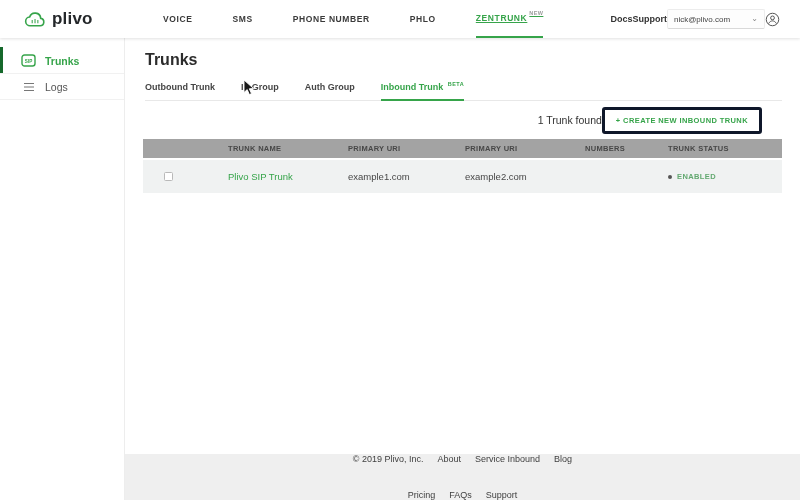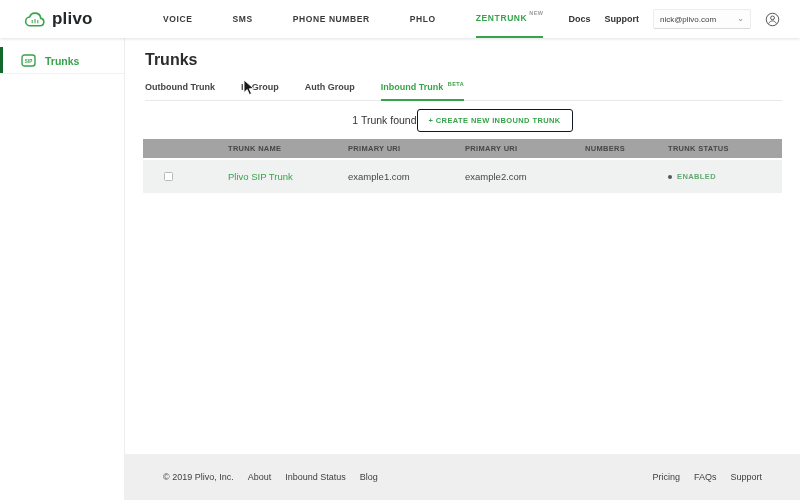--- a/index.html
+++ b/index.html
@@ -7,24 +7,24 @@
   .screen { position:relative; width:800px; height:500px; background:#fff; overflow:hidden; }
 
   
   .navbar { position:absolute; top:0; left:0; right:0; height:38px; background:#fff;
             box-shadow:0 1px 3px rgba(0,0,0,.12); z-index:20; }
   .logo { position:absolute; left:24px; top:0; height:38px; display:flex; align-items:center; gap:5px; cursor:pointer; }
   .logo-text { font-size:17px; font-weight:bold; color:#24272a; letter-spacing:.2px; }
   .main-nav { position:absolute; left:143px; top:0; height:38px; display:flex; gap:20px; }
   .nav-item { display:flex; align-items:center; height:38px; font-size:8.5px; font-weight:bold;
               letter-spacing:.6px; color:#3a3a3a; cursor:pointer; position:relative;margin-left:20px; }
-  .nav-item.active { color:#36a44a; border-bottom:2px solid #36a44a; }
+  .nav-item.active { color:#36a44a; border-bottom:2px solid #36a44a;text-decoration:underline; }
   .new-badge { font-size:5.5px; color:#9b9b9b; letter-spacing:.4px; margin-left:2px;
                position:relative; top:-5px; }
-  .nav-right { position:absolute; right:20px; top:0; height:38px; display:flex; align-items:center; gap:14px; }
+  .nav-right { position:absolute; right:20px; top:0; height:38px; display:flex; align-items:center; }
   .nav-link { font-size:9px; font-weight:600; color:#333; cursor:pointer; }
   .account-select { width:98px; height:20px; background:#fdfdfd; border:1px solid #ececec;
                     border-bottom:1px solid #d9d9d9; border-radius:2px; display:flex; align-items:center;
                     justify-content:space-between; padding:0 6px; cursor:pointer; }
   .account-email { font-size:8px; color:#444; }
   .chevron { font-size:8px; color:#888; line-height:1; }
   .avatar { width:15px; height:15px; cursor:pointer; display:flex; }
 
   
   .sidebar { position:absolute; top:38px; left:0; width:125px; bottom:0; background:#fff;
@@ -37,42 +37,42 @@
 
   
   .content { position:absolute; left:125px; top:38px; right:0; bottom:0; background:#fff;
              display:flex; flex-direction:column; }
   .page-title { margin:13px 0 0 20px; font-size:16px; font-weight:600; color:#2c2c2c; }
   .tabs { display:flex; gap:26px; margin:9px 18px 0 20px; border-bottom:1px solid #e8e8e8; height:23px; }
   .tab { font-size:9px; font-weight:600; color:#454545; padding-top:4px; cursor:pointer; }
   .tab.active { color:#36a44a; border-bottom:2px solid #36a44a; margin-bottom:-1px; }
   .beta-badge { font-size:5.5px; color:#36a44a; letter-spacing:.4px; margin-left:2px; position:relative; top:-4px; }
 
-  .toolbar { display:flex; align-items:center; justify-content:center; padding:0 38px; height:38px; }
+  .toolbar { display:flex; align-items:center; justify-content:flex-end; padding:0 38px; height:38px; }
   .summary { font-size:10.5px; color:#333; }
-  .btn-create { border:1px solid #0f172a; color:#36a44a; background:#fff; border-radius:3px;
+  .btn-create { border:3px solid #0f172a; color:#36a44a; background:#fff; border-radius:3px;
                 font-size:7.5px; font-weight:bold; letter-spacing:.4px; padding:6px 11px;
                 font-family:"Liberation Sans", sans-serif; cursor:pointer; }
 
   .table { margin:0 18px; }
   .t-head, .t-row { display:grid; grid-template-columns:85px 120px 117px 120px 83px auto; align-items:center; }
   .t-head { background:#a3a3a3; height:19px; font-size:7.5px; font-weight:bold; letter-spacing:.3px; color:#474747; }
   .t-row  { background:#f0f2f2; height:33px; font-size:9.5px; color:#474747; margin-top:2px; }
   .cell-check { padding-left:21px; display:flex; }
   .checkbox { width:9px; height:9px; border:1px solid #b9b9b9; border-radius:1.5px; background:#fff; cursor:pointer; }
   .trunk-link { color:#36a44a; cursor:pointer; }
   .status-cell { display:flex; align-items:center; gap:5px; }
   .status-dot { width:4px; height:4px; border-radius:50%; background:#555; }
   .status-text { font-size:7.5px; font-weight:bold; letter-spacing:.4px; color:#63a971; }
 
   .body-spacer { flex:1; background:#fff; }
 
   
   .footer { height:46px; background:#efefef; display:flex; align-items:center;
-            justify-content:space-between; padding:0 38px; font-size:9px; color:#3f3f3f; }
+            justify-content:space-between; padding:0 38px; font-size:9px; color:#3f3f3f;flex-direction:column; }
   .foot-group { display:flex; gap:14px; }
   .foot-link { cursor:pointer; }
 
   
   .cursor { position:absolute; left:243px; top:79px; z-index:50; pointer-events:none; }
 </style>
 </head>
 <body>
 
 <div class="screen">
@@ -124,20 +124,28 @@
 
   <aside class="sidebar">
     <div class="side-item active">
       <span class="ic">
         <svg width="15" height="13" viewBox="0 0 15 13">
           <rect x="1" y="1" width="13" height="11" rx="2.5" fill="none" stroke="#36a44a" stroke-width="1.4"></rect>
           <text x="7.5" y="8.7" font-size="4.6" font-weight="bold" text-anchor="middle" fill="#36a44a" font-family="Liberation Sans, sans-serif">SIP</text>
         </svg>
       </span>
       <span>Trunks</span>
+    </div>
+    <div class="side-item">
+      <span class="ic">
+        <svg width="12" height="10" viewBox="0 0 12 10">
+          <path d="M1 1.5h10 M1 5h10 M1 8.5h10" stroke="#777" stroke-width="1.2"></path>
+        </svg>
+      </span>
+      <span>Logs</span>
     </div>
   </aside>
 
   <main class="content">
     <h1 class="page-title">Trunks</h1>
 
     <div class="tabs">
       <div class="tab"><span>Outbound Trunk</span></div>
       <div class="tab"><span>IP Group</span></div>
       <div class="tab"><span>Auth Group</span></div>
@@ -175,21 +183,21 @@
         </div>
       </div>
     </div>
 
     <div class="body-spacer"></div>
 
     <footer class="footer">
       <div class="foot-group">
         <span>© 2019 Plivo, Inc.</span>
         <span class="foot-link">About</span>
-        <span class="foot-link">Inbound Status</span>
+        <span class="foot-link">Service Inbound</span>
         <span class="foot-link">Blog</span>
       </div>
       <div class="foot-group">
         <span class="foot-link">Pricing</span>
         <span class="foot-link">FAQs</span>
         <span class="foot-link">Support</span>
       </div>
     </footer>
   </main>
 

